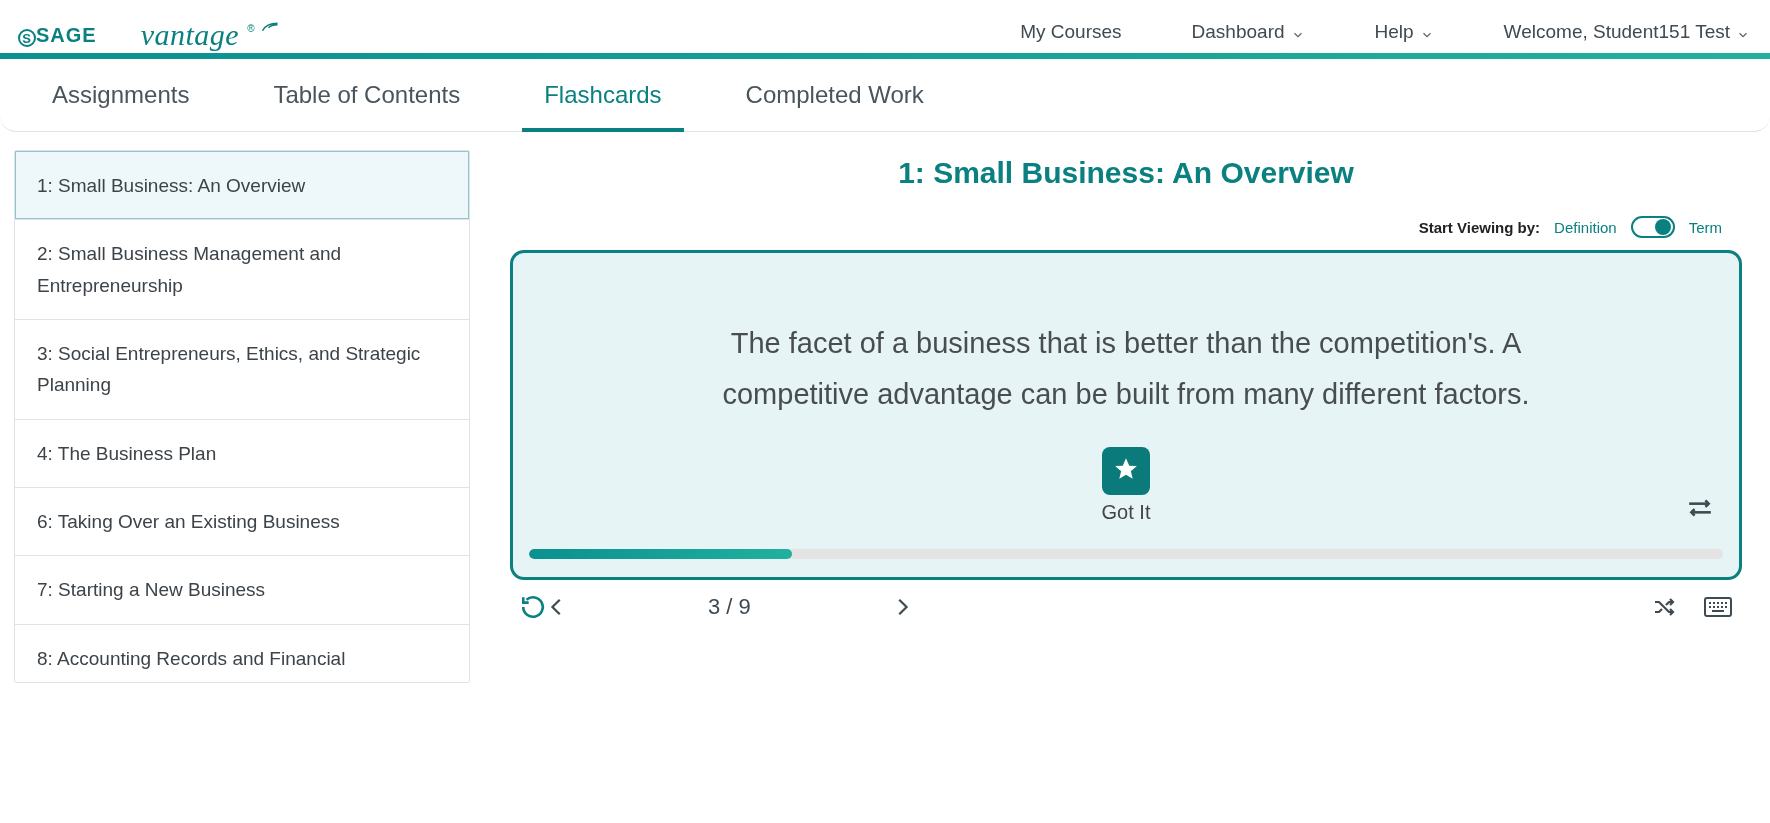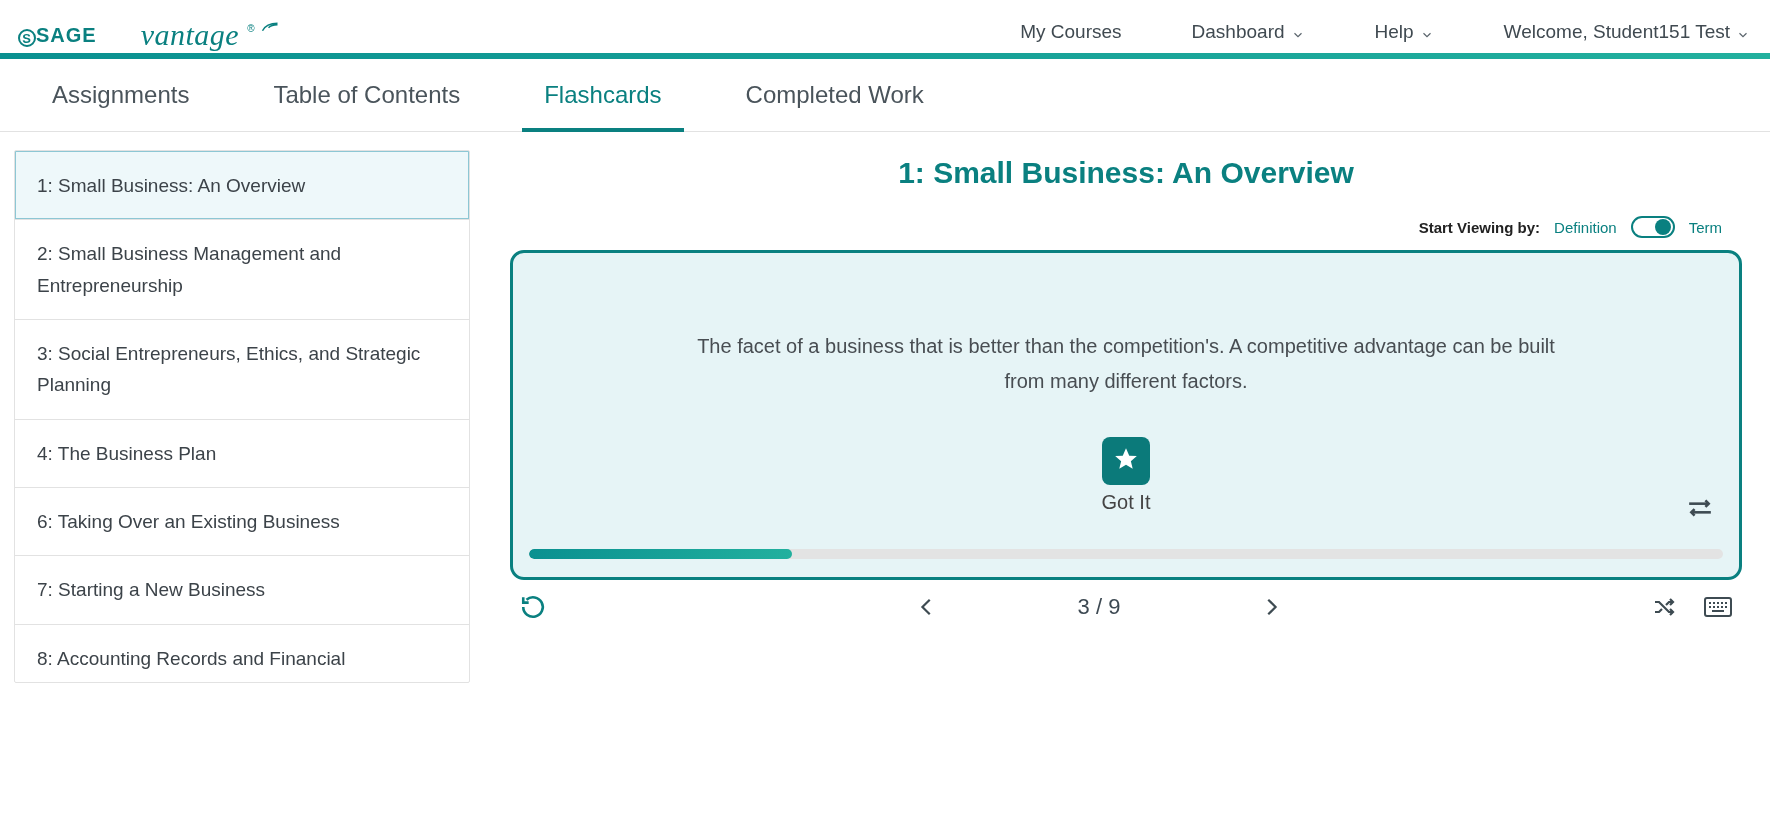--- a/index.html
+++ b/index.html
@@ -106,20 +106,21 @@
 
   
   .subtabs {
     display: flex;
     align-items: flex-end;
     gap: 60px;
     padding: 22px 40px 0 40px;
     border-bottom: 1px solid var(--divider);
     font-size: 24px;
     color: var(--nav-text);
+    border-radius: 16px;
   }
   .subtabs .tab {
     padding: 0 12px 22px 12px;
     cursor: pointer;
     color: #4a545b;
     position: relative;
   }
   .subtabs .tab.active {
     color: var(--teal);
   }
@@ -216,26 +217,26 @@
     border-radius: 14px;
     background: var(--card-bg);
     padding: 60px 60px 16px 60px;
     position: relative;
     min-height: 330px;
     display: flex;
     flex-direction: column;
     align-items: center;
   }
   .card-text {
-    font-size: 20px;
+    font-size: 29px;
     text-align: center;
     color: #484d52;
     line-height: 1.75;
     max-width: 860px;
-    margin: 16px auto;
+    margin: 5px auto;
   }
   .gotit-wrap {
     margin-top: 22px;
     display: flex;
     flex-direction: column;
     align-items: center;
     gap: 6px;
   }
   .gotit-btn {
     width: 48px; height: 48px;
@@ -278,21 +279,21 @@
     margin-top: 14px;
     padding: 0 10px 6px 10px;
     color: #3d4952;
     font-size: 22px;
   }
   .controls .left-controls { display: flex; align-items: center; }
   .controls .center-controls {
     flex: 1;
     display: flex;
     align-items: center;
-    justify-content: center;
+    justify-content: flex-start;
     gap: 140px;
   }
   .controls .right-controls { display: flex; align-items: center; gap: 28px; }
   .icon-btn { cursor: pointer; display: inline-flex; }
 </style>
 </head>
 <body>
 
 <header class="topbar">
   <div class="brand">

